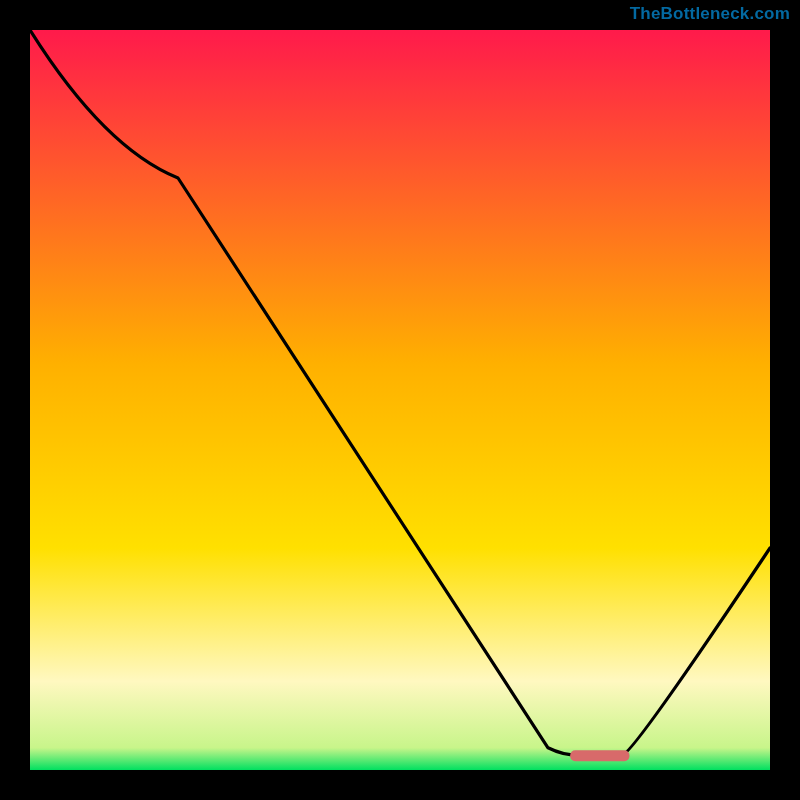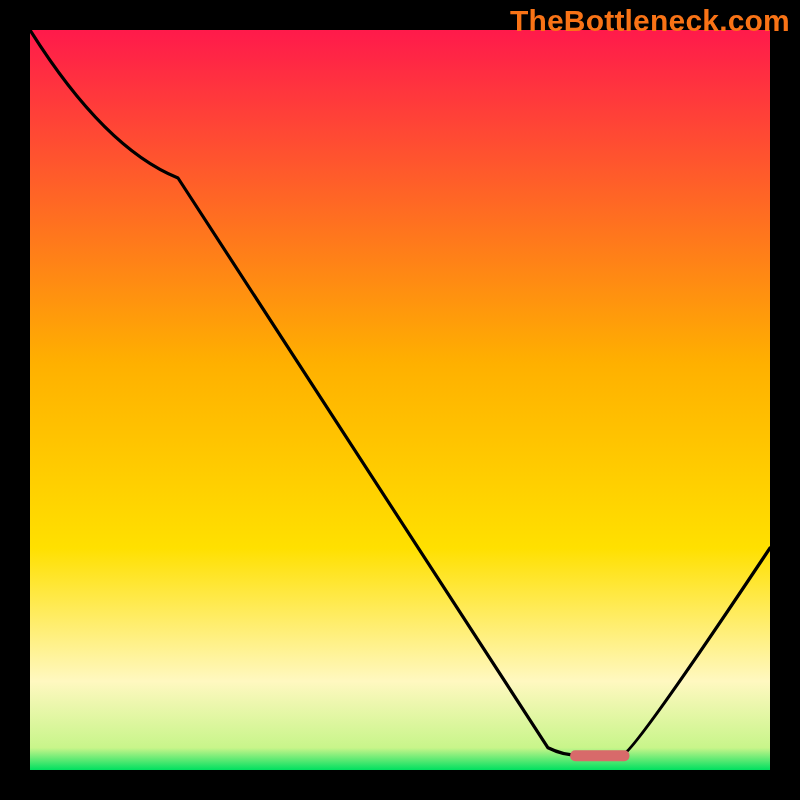--- a/index.html
+++ b/index.html
@@ -15,22 +15,22 @@
     position: absolute;
     top: 0; left: 0;
     width: 800px;
     height: 800px;
     background: #000;
   }
   .watermark {
     position: absolute;
     top: 4px;
     right: 10px;
-    color: #f97316;
-    font-size: 30px;
+    color: #0369a1;
+    font-size: 17px;
     font-weight: 600;
     letter-spacing: 0.2px;
     z-index: 10;
   }
   svg.plot {
     position: absolute;
     top: 30px;
     left: 30px;
     width: 740px;
     height: 740px;

